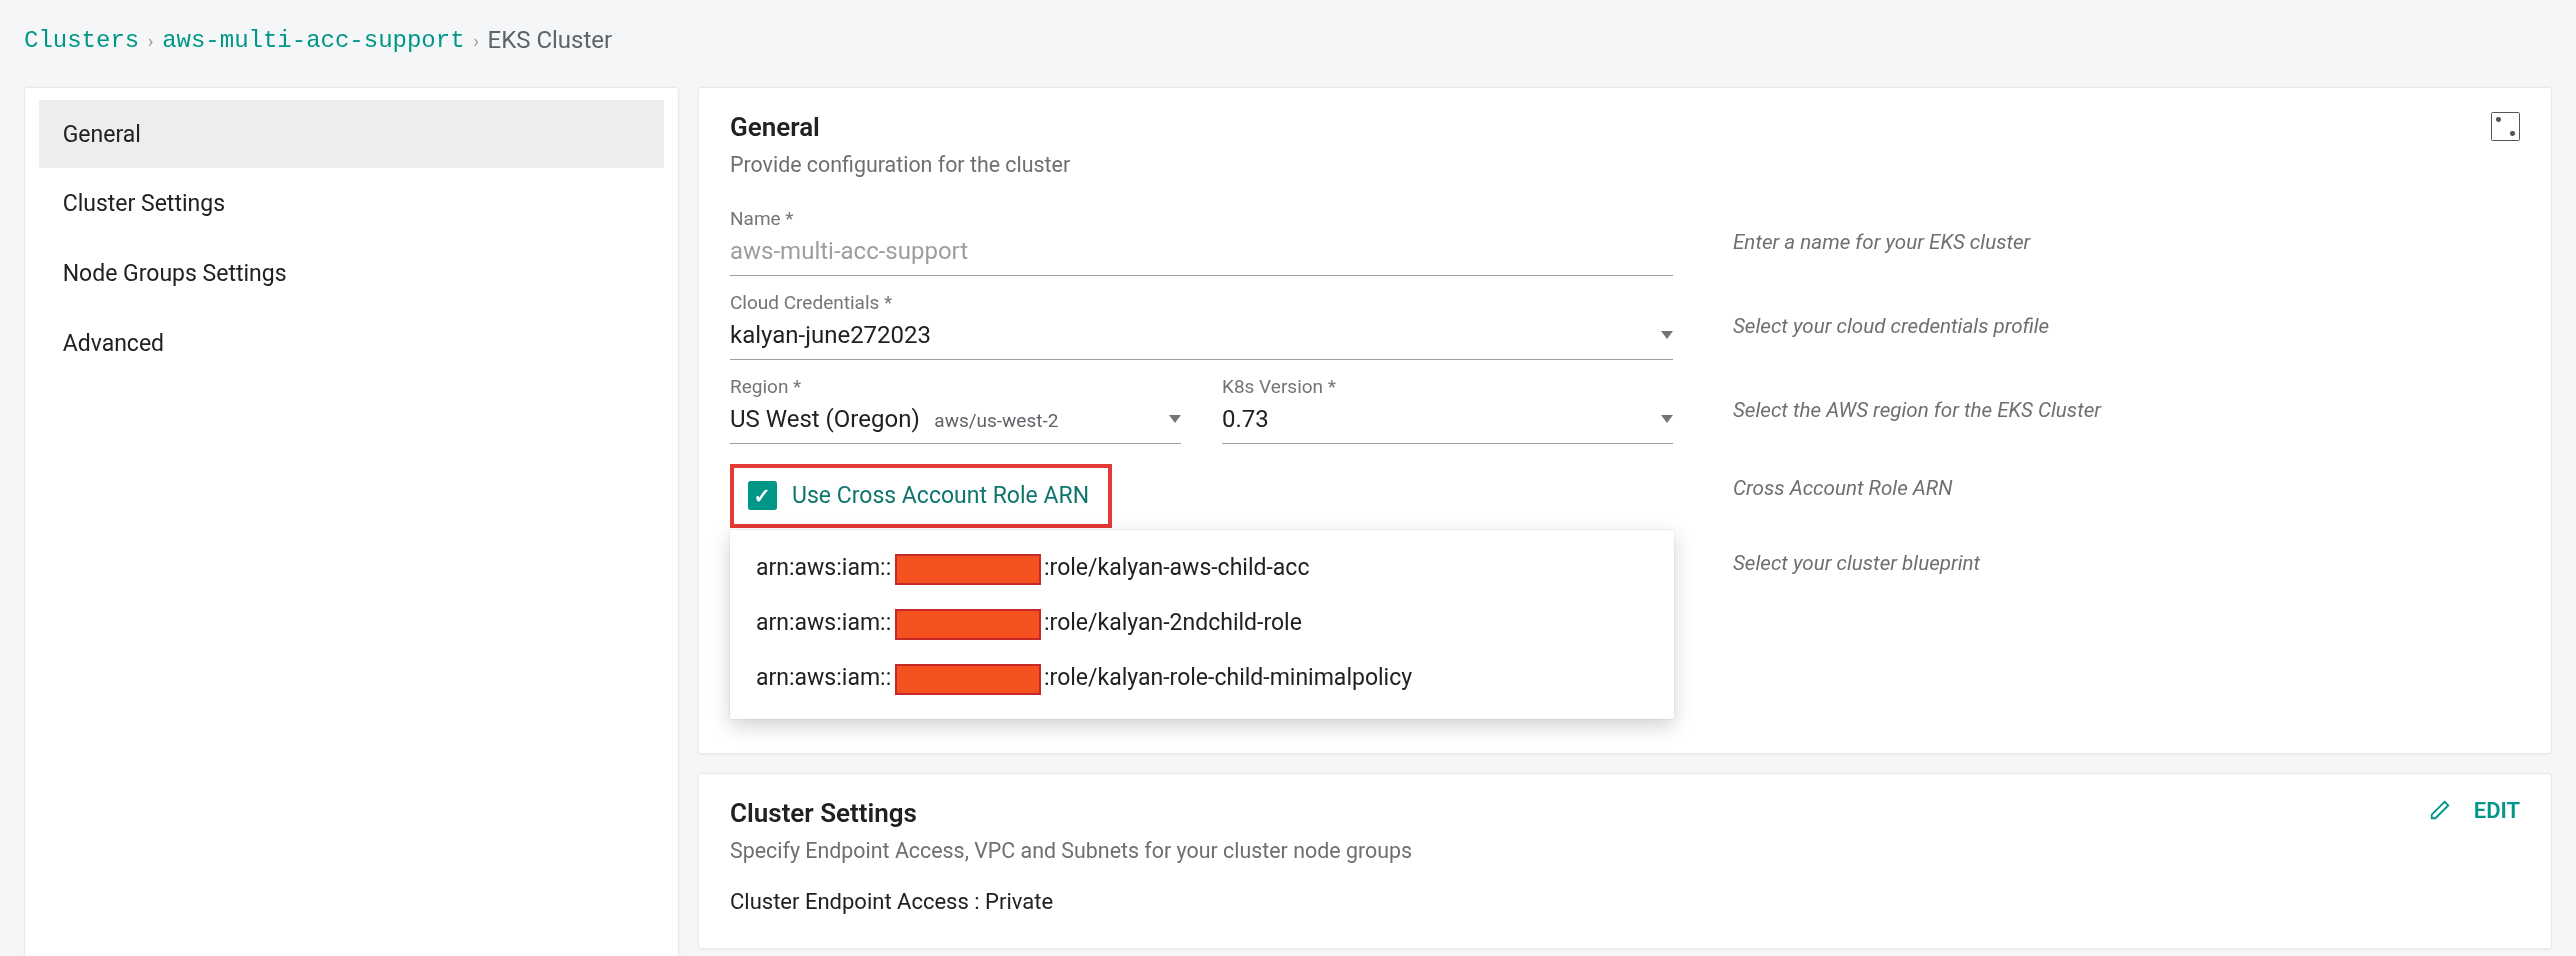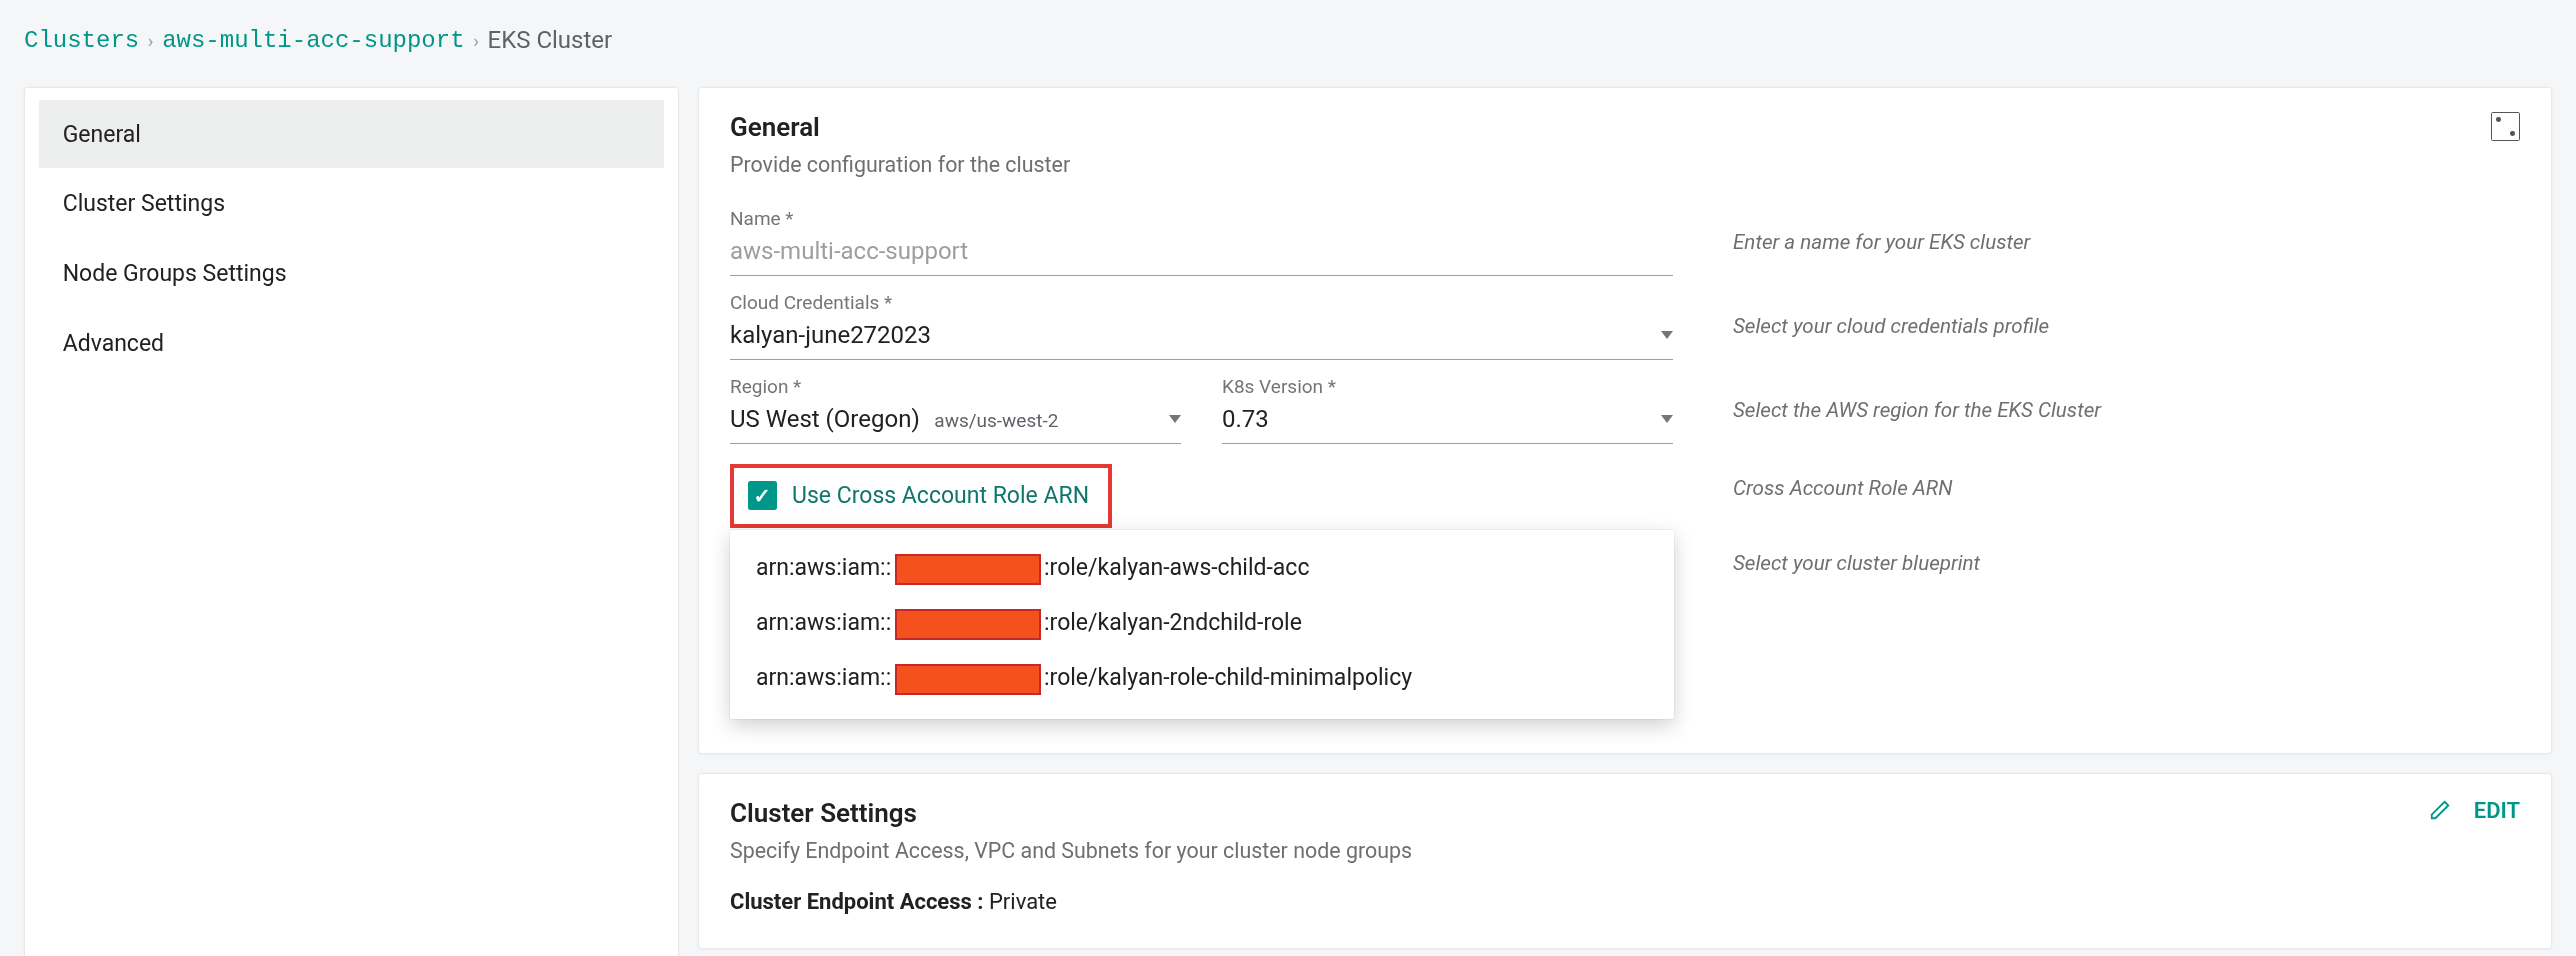--- a/index.html
+++ b/index.html
@@ -143,21 +143,21 @@
   .right-hints-arn { display:flex; flex-direction:column; gap:51px; margin-top:20.6px; }
 
   .edit-link {
     display:flex; align-items:center; gap:23px;
     color:#009688; font-weight:600; font-size:22px;
     cursor:pointer;
   }
   .pencil-icon { color:#009688; }
 
   .endpoint-line { font-size:22px; color:#212121; }
-  .endpoint-line .lbl { font-weight:700;margin-top:13px; }
+  .endpoint-line .lbl { font-weight:400;margin-top:13px; }
 </style>
 </head>
 <body>
 
 <div class="page">
   <div class="breadcrumb">
     <a href="#">Clusters</a>
     <span class="sep">›</span>
     <a href="#">aws-multi-acc-support</a>
     <span class="sep">›</span>

